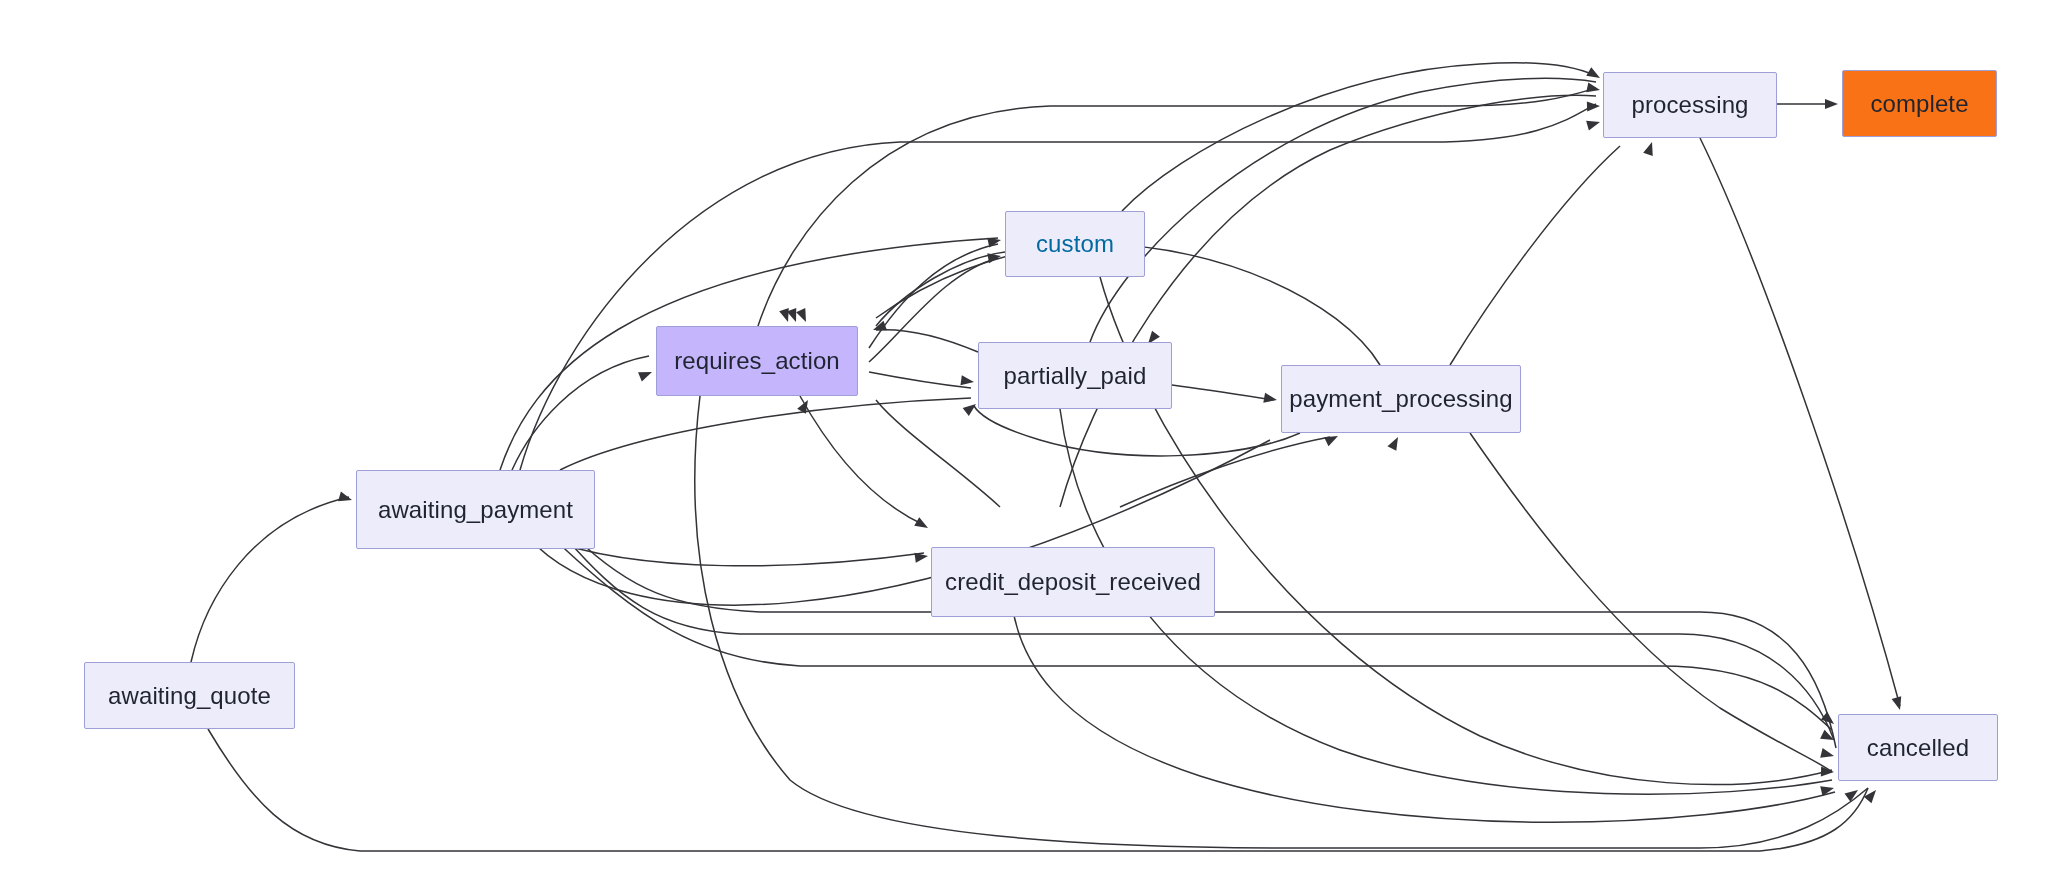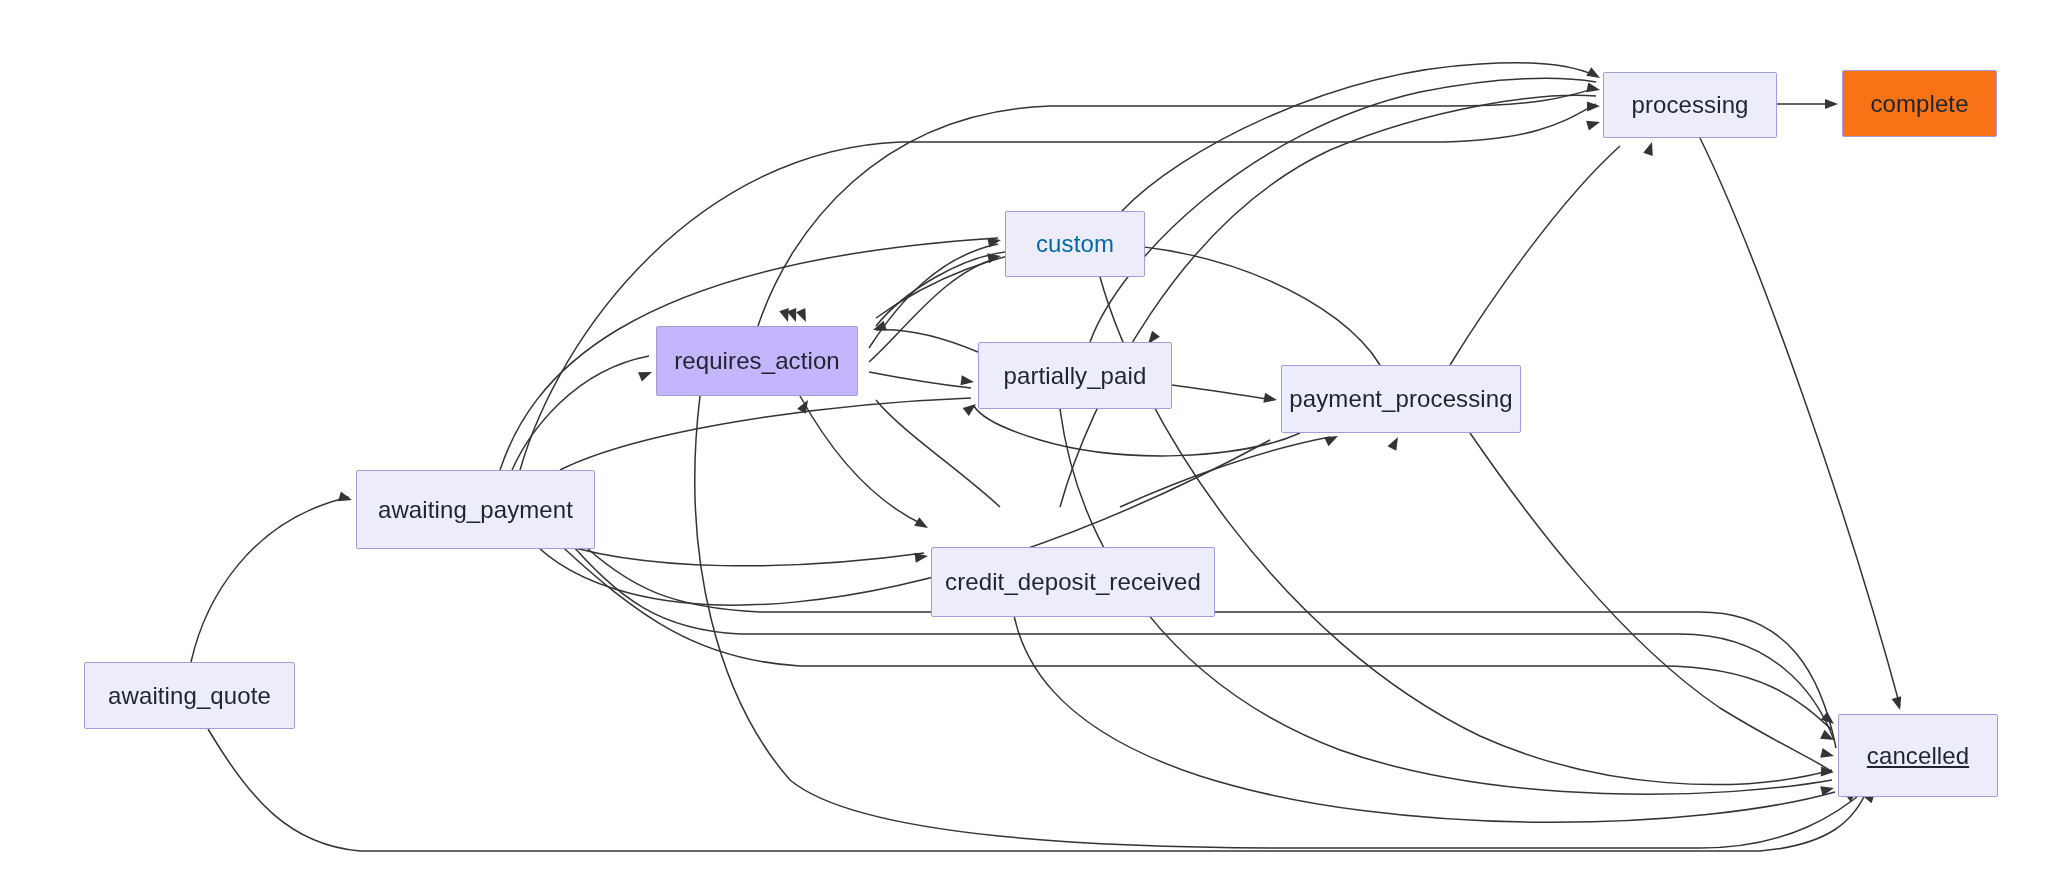--- a/index.html
+++ b/index.html
@@ -156,18 +156,18 @@
       </div>
       <div class="node" style="left: 931px; top: 507px; width: 284px; height: 70px; background: rgb(236, 236, 251); border-color: rgb(159, 159, 216); color: rgb(31, 36, 48); margin-top: 40px;">
         <span class="node-label">credit_deposit_received</span>
       </div>
       <div class="node" style="left: 1603px; top: 72px; width: 174px; height: 66px; background: rgb(236, 236, 251); border-color: rgb(159, 159, 216); color: rgb(31, 36, 48);">
         <span class="node-label">processing</span>
       </div>
       <div class="node" style="left: 1842px; top: 70px; width: 155px; height: 67px; background: #f97316; border-color: rgb(159, 159, 216); color: rgb(31, 36, 48);">
         <span class="node-label">complete</span>
       </div>
-      <div class="node" style="left: 1838px; top: 714px; width: 160px; height: 83px; background: rgb(236, 236, 251); border-color: rgb(159, 159, 216); color: rgb(31, 36, 48); text-decoration: underline;">
+      <div class="node" style="left: 1838px; top: 714px; width: 160px; height: 67px; background: rgb(236, 236, 251); border-color: rgb(159, 159, 216); color: rgb(31, 36, 48);">
         <span class="node-label">cancelled</span>
       </div>
     </div>
 
 </div>
 
 </body></html>

